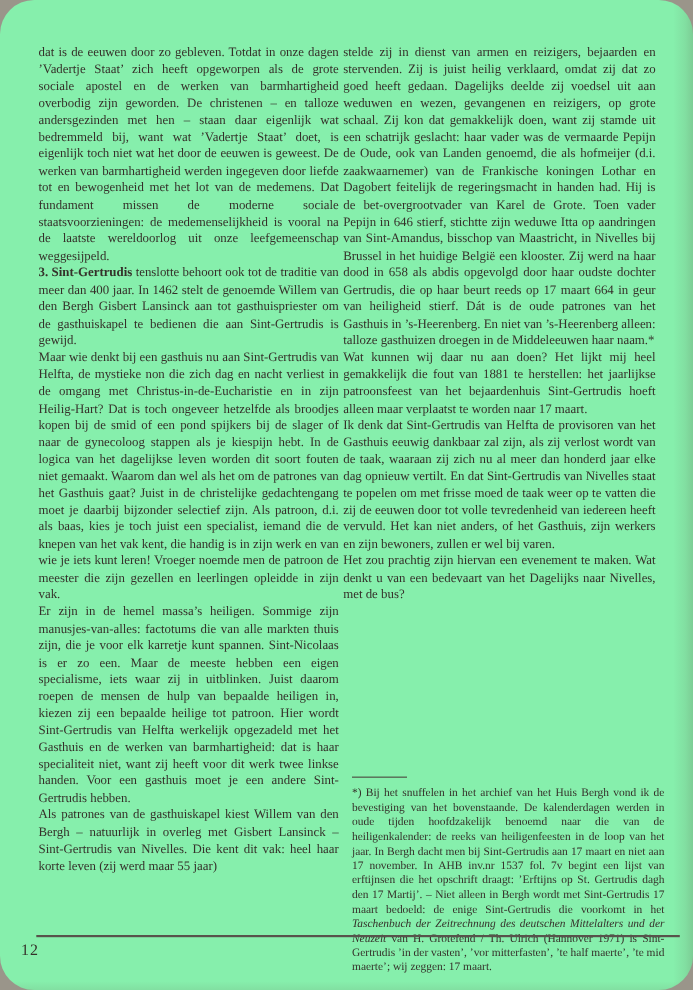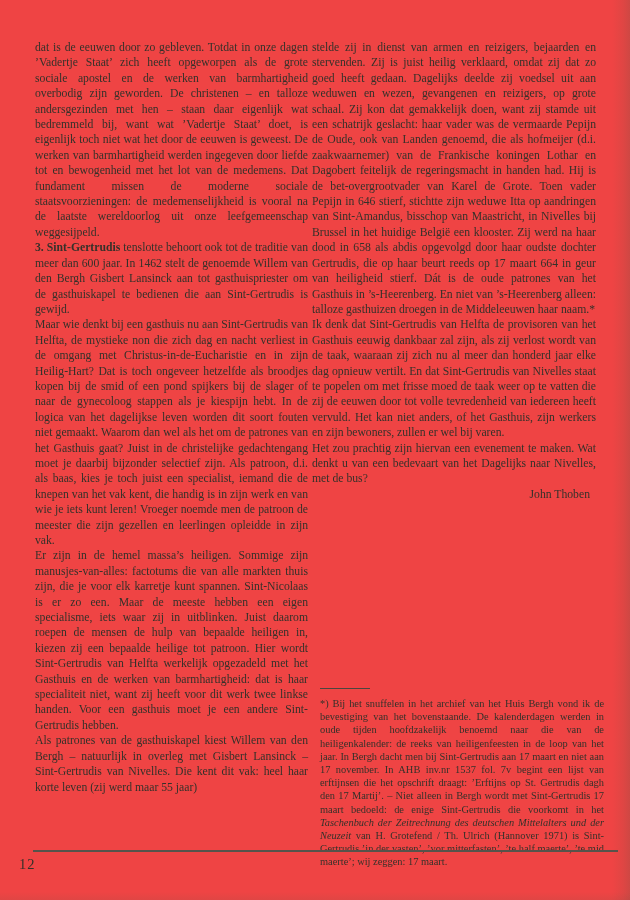--- a/index.html
+++ b/index.html
@@ -1,44 +1,45 @@
 <!DOCTYPE html>
 <html><head>
 <meta charset="utf-8">
 <style>
   html, body { margin: 0; padding: 0; background: #9a958a; }
   .page {
     position: relative;
     width: 630px;
     height: 900px;
-    background: #ef4444;
+    background: #86efac;
     font-family: "Liberation Serif", serif;
     color: #35312a;
     overflow: hidden;
+    border-radius: 31px;
   }
   .col {
     position: absolute;
     top: 40px;
     text-align: justify;
     font-size: 11.7px;
     line-height: 15.4px;
   }
   .col-left  { left: 35px;  width: 273px; }
   .col-right { left: 312px; width: 284px; }
   .col p { margin: 0; }
   .col p strong { font-weight: bold; }
   .signature {
     text-align: right;
     margin-top: 2px;
     padding-right: 6px;
   }
   .footnote {
     position: absolute;
     left: 320px;
-    top: 688px;
+    top: 706px;
     width: 284px;
     font-size: 10.4px;
     line-height: 13.2px;
     text-align: justify;
   }
   .footnote-rule {
     width: 50px;
     height: 0;
     border-top: 1.4px solid #4a463e;
     margin-bottom: 8px;
@@ -75,31 +76,31 @@
     pointer-events: none;
   }
 </style>
 </head>
 <body>
 
 <div class="page">
 
   <div class="col col-left">
     <p>dat is de eeuwen door zo gebleven. Totdat in onze dagen ’Vadertje Staat’ zich heeft opgeworpen als de grote sociale apostel en de werken van barmhartigheid overbodig zijn geworden. De christenen – en talloze andersgezinden met hen – staan daar eigenlijk wat bedremmeld bij, want wat ’Vadertje Staat’ doet, is eigenlijk toch niet wat het door de eeuwen is geweest. De werken van barmhartigheid werden ingegeven door liefde tot en bewogenheid met het lot van de medemens. Dat fundament missen de moderne sociale staatsvoorzieningen: de medemenselijkheid is vooral na de laatste wereldoorlog uit onze leefgemeenschap weggesijpeld.</p>
-    <p><strong>3. Sint-Gertrudis</strong><span> tenslotte behoort ook tot de traditie van meer dan 600 jaar. In 1462 stelt de genoemde Willem van den Bergh Gisbert Lansinck aan tot gasthuispriester om de gasthuiskapel te bedienen die aan Sint-Gertrudis is gewijd.</span></p>
+    <p><strong>3. Sint-Gertrudis</strong><span> tenslotte behoort ook tot de traditie van meer dan 400 jaar. In 1462 stelt de genoemde Willem van den Bergh Gisbert Lansinck aan tot gasthuispriester om de gasthuiskapel te bedienen die aan Sint-Gertrudis is gewijd.</span></p>
     <p>Maar wie denkt bij een gasthuis nu aan Sint-Gertrudis van Helfta, de mystieke non die zich dag en nacht verliest in de omgang met Christus-in-de-Eucharistie en in zijn Heilig-Hart? Dat is toch ongeveer hetzelfde als broodjes kopen bij de smid of een pond spijkers bij de slager of naar de gynecoloog stappen als je kiespijn hebt. In de logica van het dagelijkse leven worden dit soort fouten niet gemaakt. Waarom dan wel als het om de patrones van het Gasthuis gaat? Juist in de christelijke gedachtengang moet je daarbij bijzonder selectief zijn. Als patroon, d.i. als baas, kies je toch juist een specialist, iemand die de knepen van het vak kent, die handig is in zijn werk en van wie je iets kunt leren! Vroeger noemde men de patroon de meester die zijn gezellen en leerlingen opleidde in zijn vak.</p>
     <p>Er zijn in de hemel massa’s heiligen. Sommige zijn manusjes-van-alles: factotums die van alle markten thuis zijn, die je voor elk karretje kunt spannen. Sint-Nicolaas is er zo een. Maar de meeste hebben een eigen specialisme, iets waar zij in uitblinken. Juist daarom roepen de mensen de hulp van bepaalde heiligen in, kiezen zij een bepaalde heilige tot patroon. Hier wordt Sint-Gertrudis van Helfta werkelijk opgezadeld met het Gasthuis en de werken van barmhartigheid: dat is haar specialiteit niet, want zij heeft voor dit werk twee linkse handen. Voor een gasthuis moet je een andere Sint-Gertrudis hebben.</p>
     <p>Als patrones van de gasthuiskapel kiest Willem van den Bergh – natuurlijk in overleg met Gisbert Lansinck – Sint-Gertrudis van Nivelles. Die kent dit vak: heel haar korte leven (zij werd maar 55 jaar)</p>
   </div>
 
   <div class="col col-right">
     <p>stelde zij in dienst van armen en reizigers, bejaarden en stervenden. Zij is juist heilig verklaard, omdat zij dat zo goed heeft gedaan. Dagelijks deelde zij voedsel uit aan weduwen en wezen, gevangenen en reizigers, op grote schaal. Zij kon dat gemakkelijk doen, want zij stamde uit een schatrijk geslacht: haar vader was de vermaarde Pepijn de Oude, ook van Landen genoemd, die als hofmeijer (d.i. zaakwaarnemer) van de Frankische koningen Lothar en Dagobert feitelijk de regeringsmacht in handen had. Hij is de bet-overgrootvader van Karel de Grote. Toen vader Pepijn in 646 stierf, stichtte zijn weduwe Itta op aandringen van Sint-Amandus, bisschop van Maastricht, in Nivelles bij Brussel in het huidige België een klooster. Zij werd na haar dood in 658 als abdis opgevolgd door haar oudste dochter Gertrudis, die op haar beurt reeds op 17 maart 664 in geur van heiligheid stierf. Dát is de oude patrones van het Gasthuis in ’s-Heerenberg. En niet van ’s-Heerenberg alleen: talloze gasthuizen droegen in de Middeleeuwen haar naam.*</p>
+    <p>Wat kunnen wij daar nu aan doen? Het lijkt mij heel gemakkelijk die fout van 1881 te herstellen: het jaarlijkse patroonsfeest van het bejaardenhuis Sint-Gertrudis hoeft alleen maar verplaatst te worden naar 17 maart.</p>
     <p>Ik denk dat Sint-Gertrudis van Helfta de provisoren van het Gasthuis eeuwig dankbaar zal zijn, als zij verlost wordt van de taak, waaraan zij zich nu al meer dan honderd jaar elke dag opnieuw vertilt. En dat Sint-Gertrudis van Nivelles staat te popelen om met frisse moed de taak weer op te vatten die zij de eeuwen door tot volle tevredenheid van iedereen heeft vervuld. Het kan niet anders, of het Gasthuis, zijn werkers en zijn bewoners, zullen er wel bij varen.</p>
     <p>Het zou prachtig zijn hiervan een evenement te maken. Wat denkt u van een bedevaart van het Dagelijks naar Nivelles, met de bus?</p>
-    <p class="signature">John Thoben</p>
   </div>
 
   <div class="footnote">
     <div class="footnote-rule"></div>
     <p><span>*) Bij het snuffelen in het archief van het Huis Bergh vond ik de bevestiging van het bovenstaande. De kalenderdagen werden in oude tijden hoofdzakelijk benoemd naar die van de heiligenkalender: de reeks van heiligenfeesten in de loop van het jaar. In Bergh dacht men bij Sint-Gertrudis aan 17 maart en niet aan 17 november. In AHB inv.nr 1537 fol. 7v begint een lijst van erftijnsen die het opschrift draagt: ’Erftijns op St. Gertrudis dagh den 17 Martij’. – Niet alleen in Bergh wordt met Sint-Gertrudis 17 maart bedoeld: de enige Sint-Gertrudis die voorkomt in het </span><em>Taschenbuch der Zeitrechnung des deutschen Mittelalters und der Neuzeit</em><span> van H. Grotefend / Th. Ulrich (Hannover 1971) is Sint-Gertrudis ’in der vasten’, ’vor mitterfasten’, ’te half maerte’, ’te mid maerte’; wij zeggen: 17 maart.</span></p>
   </div>
 
   <div class="bottom-rule"></div>
   <div class="page-number">12</div>
 

